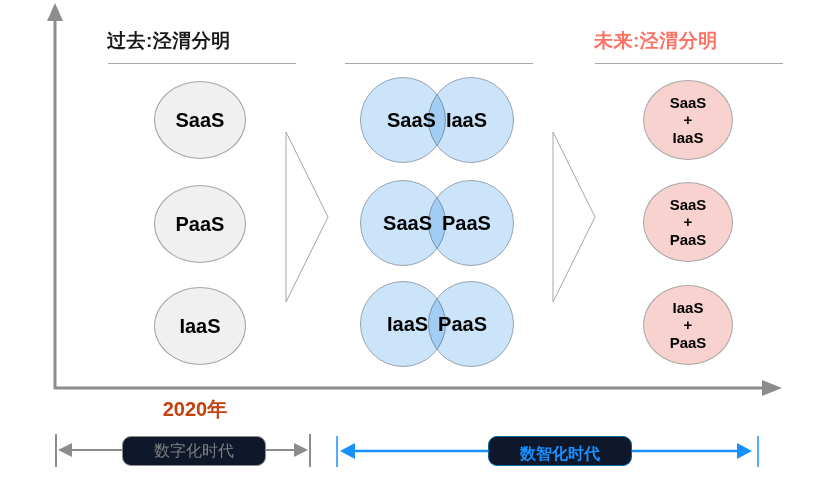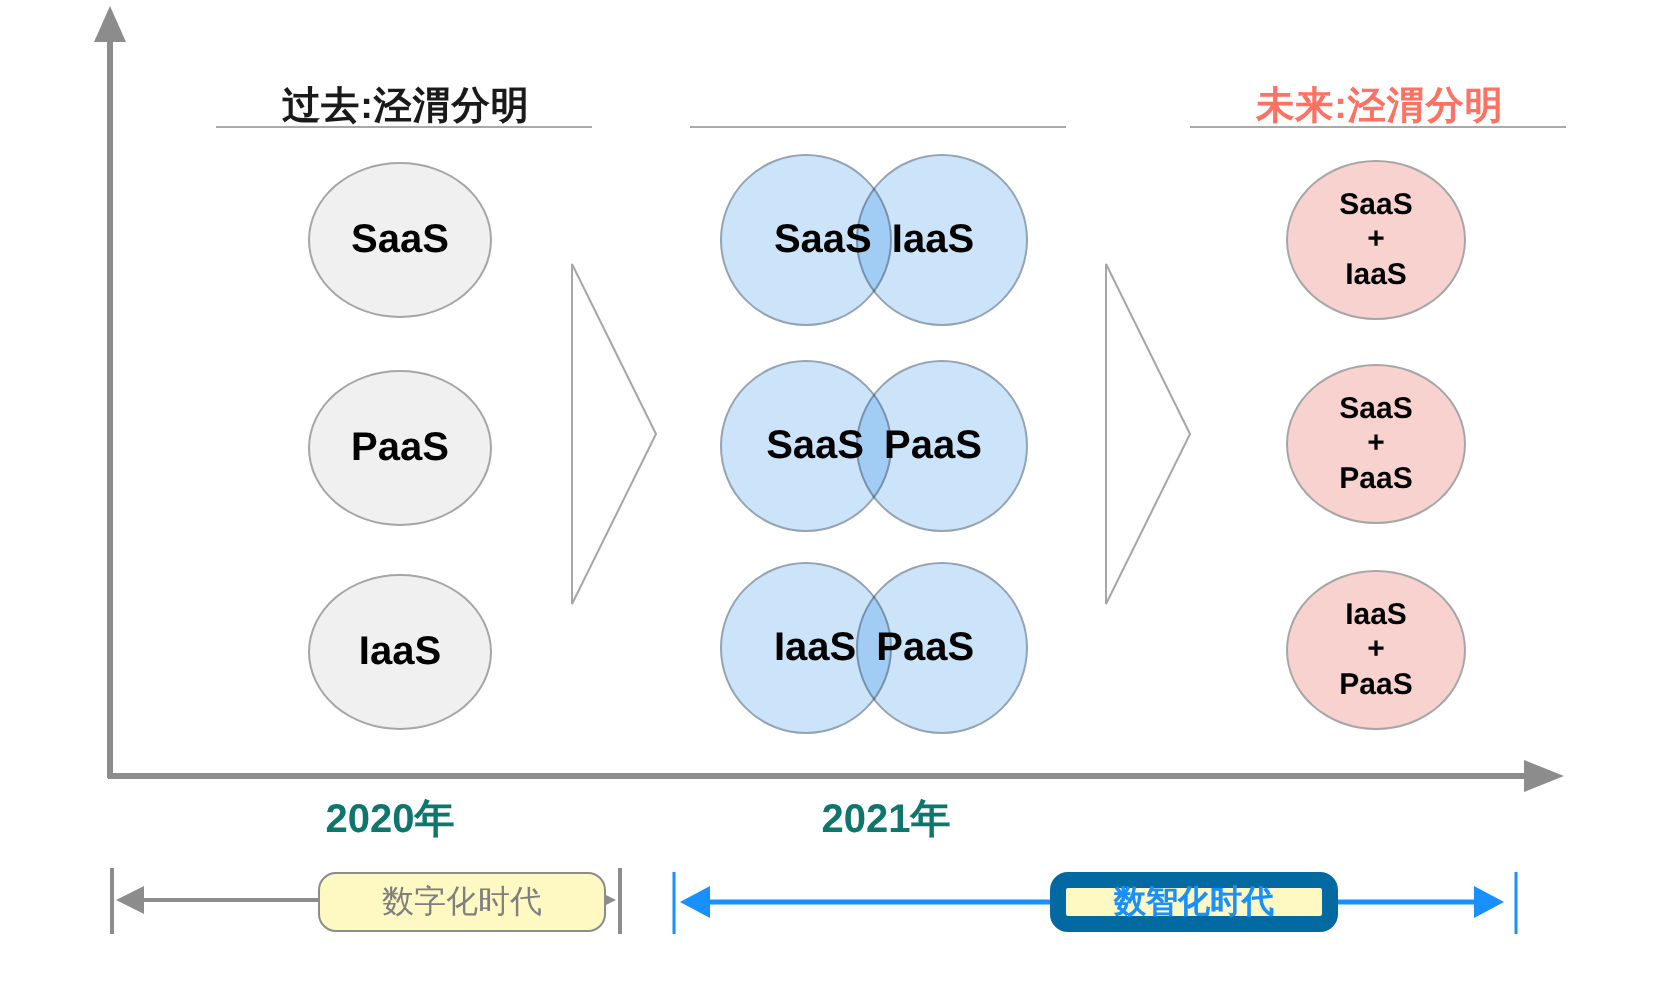--- a/index.html
+++ b/index.html
@@ -3,21 +3,21 @@
 <meta charset="utf-8">
 <style>
   html,body { margin:0; padding:0; background:#fff; }
   #canvas {
     position:relative; width:827px; height:498px; background:#ffffff;
     font-family:"Liberation Sans", sans-serif; overflow:hidden;
   }
   svg.layer { position:absolute; left:0; top:0; }
 
   .title {
-    position:absolute; top:40px; width:192px; text-align:center;
+    position:absolute; top:28px; width:192px; text-align:left;
     font-size:19px; font-weight:bold; letter-spacing:0.5px; color:#1a1a1a;
   }
   .title.present { color:#1890FF; }
   .title.future  { color:#FF7162; }
   .underline { position:absolute; top:63px; height:1px; background:#A9A9A9; width:188px; }
 
   .gray-circle {
     position:absolute; width:92px; height:78px; border-radius:50%;
     background:#F0F0F0; border:1px solid #A6A6A6; box-sizing:border-box;
     display:flex; align-items:center; justify-content:center;
@@ -40,30 +40,30 @@
 
   .pink-circle {
     position:absolute; width:90px; height:80px; border-radius:50%;
     background:#F8D2CF; border:1px solid #A6A6A6; box-sizing:border-box;
     display:flex; flex-direction:column; align-items:center; justify-content:center;
     font-size:15px; font-weight:bold; line-height:1.15; color:#000;
   }
 
   .year {
     position:absolute; top:396px; width:150px; text-align:center;
-    font-size:20px; font-weight:bold; color:#0f766e;
+    font-size:20px; font-weight:bold; color:#c2410c;
   }
 
   .era-box {
-    position:absolute; top:436px; width:144px; height:30px; background:#fef9c3;
+    position:absolute; top:436px; width:144px; height:30px; background:#0f172a;
     border-radius:9px; box-sizing:border-box;
-    display:flex; align-items:center; justify-content:center; font-size:16px;margin-left:37px;
+    display:flex; align-items:center; justify-content:center; font-size:16px;
   }
   .era-box.digital { border:1px solid #8C8C8C; color:#7F7F7F; }
-  .era-box.smart   { border:8px solid #0369a1; color:#1890FF; font-weight:bold; }
+  .era-box.smart   { border:1px solid #0369a1; color:#1890FF; font-weight:bold;align-items:flex-end; }
 </style>
 </head>
 <body>
 
 <div id="canvas">
 
   <svg class="layer" width="827" height="498" viewBox="0 0 827 498">
 
     <g>
       <line x1="55" y1="389" x2="55" y2="18" stroke="#8C8C8C" stroke-width="3"></line>
@@ -146,21 +146,20 @@
     <span>+</span>
     <span>PaaS</span>
   </div>
   <div class="pink-circle" style="left:643px; top:285px;">
     <span>IaaS</span>
     <span>+</span>
     <span>PaaS</span>
   </div>
 
   <div class="year" style="left:120px;">2020年</div>
-  <div class="year" style="left:368px;">2021年</div>
 
   <div class="era-box digital" style="left:122px;">
     <span>数字化时代</span>
   </div>
   <div class="era-box smart" style="left:488px;">
     <span>数智化时代</span>
   </div>
 
 </div>
 

